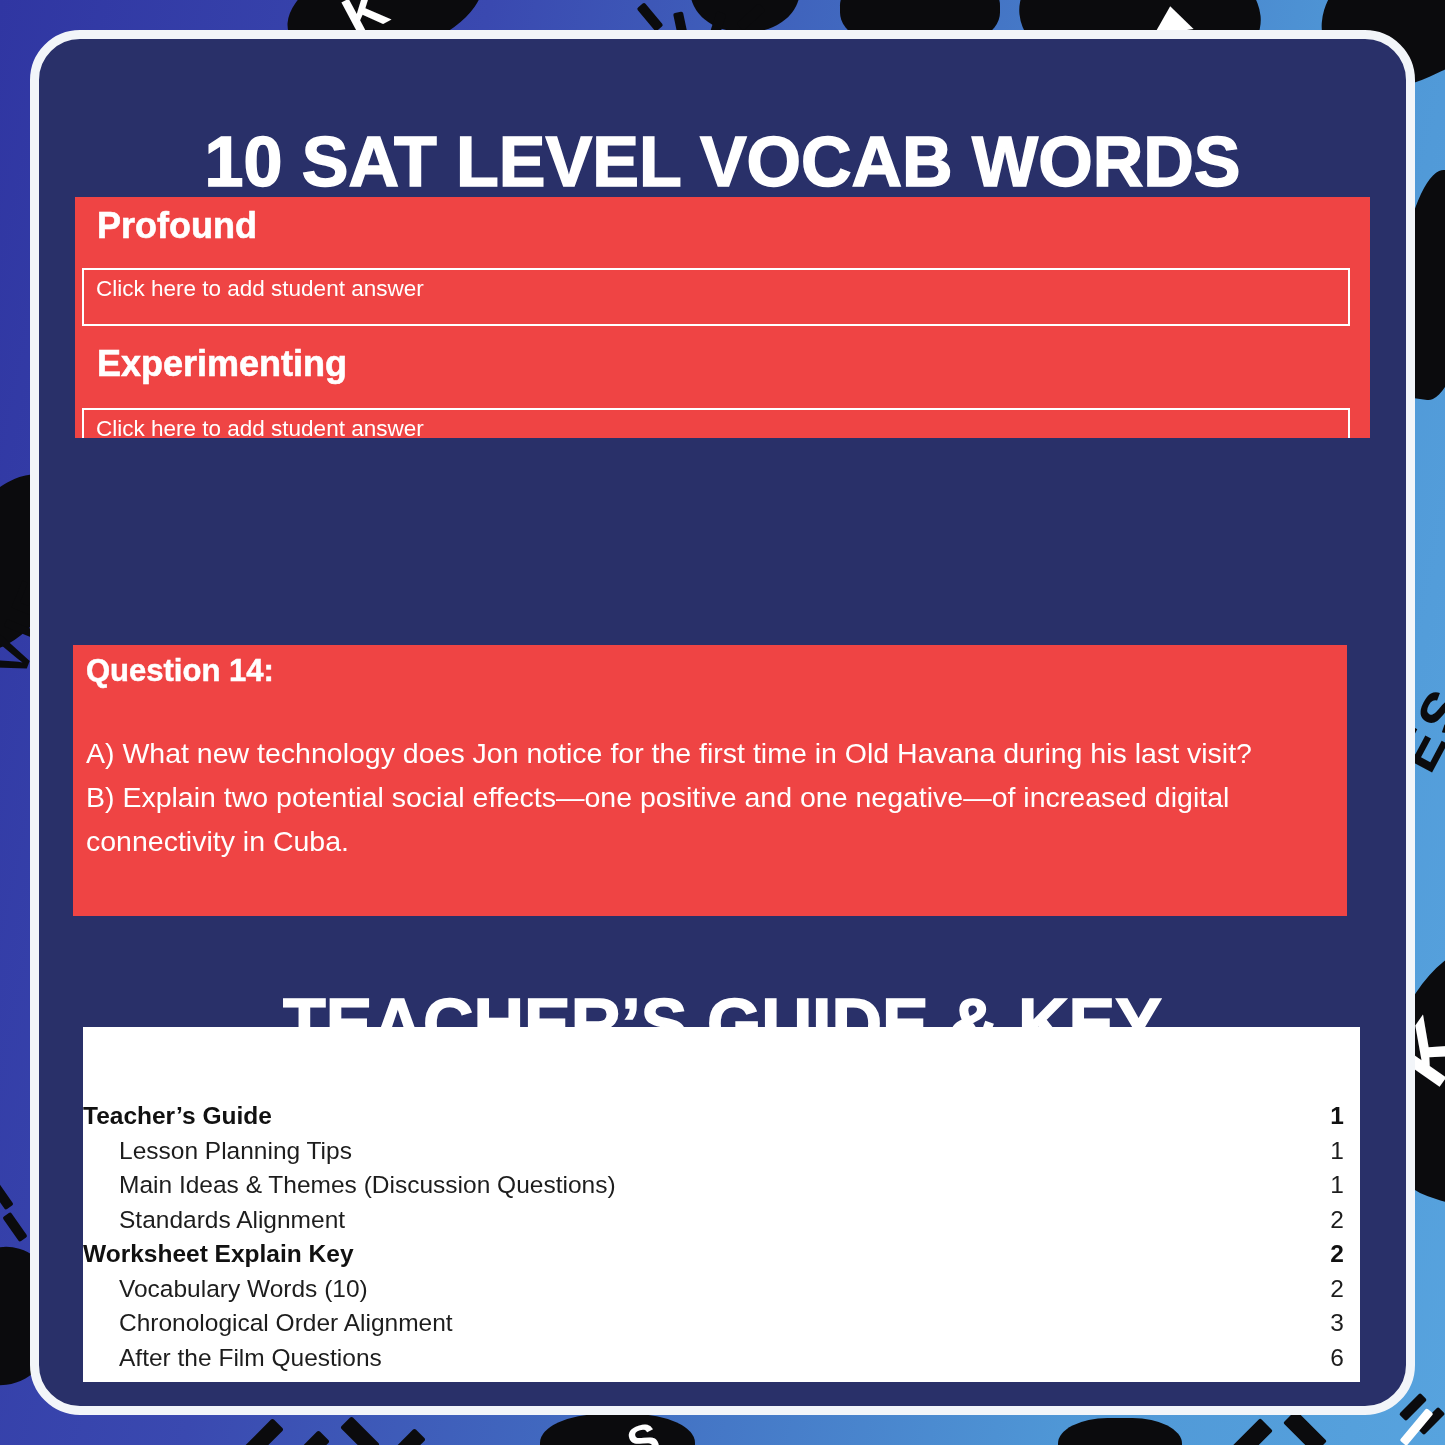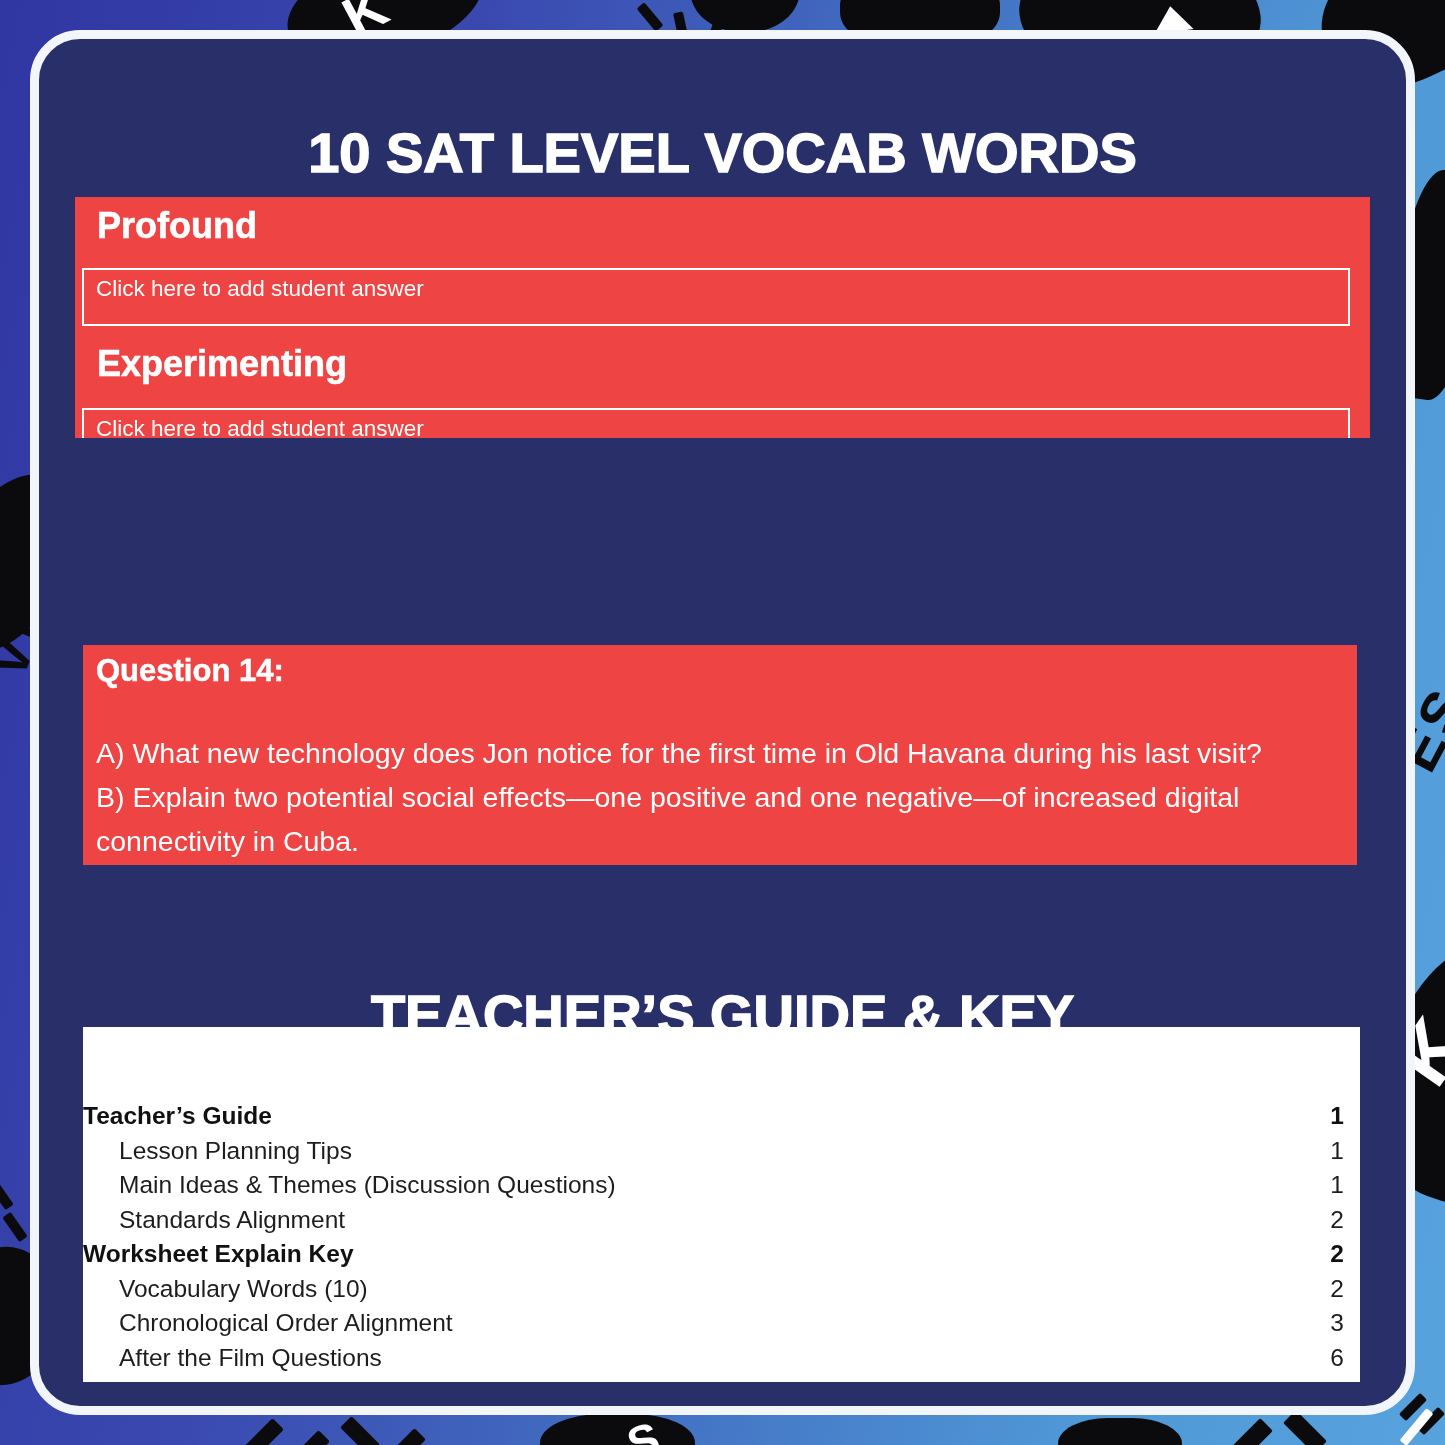--- a/index.html
+++ b/index.html
@@ -35,21 +35,21 @@
     position:absolute; left:30px; top:30px;
     width:1385px; height:1385px; box-sizing:border-box;
     background:#293069;
     border:9px solid #f2f5f9;
     border-radius:50px;
     z-index:10;
   }
   .big-title{
     position:absolute; left:0; width:100%;
     text-align:center; color:#ffffff;
-    font-size:56px; font-weight:700; line-height:70px;
+    font-size:70px; font-weight:700; line-height:70px;
     letter-spacing:0px;
     -webkit-text-stroke:1.5px #ffffff;
   }
   .t1{top:41px;}
   .t2{top:499px;}
   .t3{top:903px;}
 
   
   .red-block{
     position:absolute; background:#ef4444; color:#ffffff;
@@ -66,21 +66,21 @@
   .answer-box{
     position:absolute; left:7px; right:20px; height:58px;
     border:2px solid #ffffff; box-sizing:border-box;
     font-size:22.5px; color:#ffffff;
     padding:6px 12px; cursor:text;
   }
   .ab1{top:71px;}
   .ab2{top:211px; height:60px;}
 
   
-  .q-block{left:44px; top:606px; width:1274px; height:220px;}
+  .q-block{left:34px; top:606px; width:1274px; height:271px;}
   .q-label{
     position:absolute; left:13px; top:8px;
     font-size:31px; font-weight:700;
     -webkit-text-stroke:0.5px #ffffff;
   }
   .q-body{
     position:absolute; left:13px; right:28px; top:86px;
     font-size:28.5px; line-height:1.55;
     white-space:pre-line;
   }

